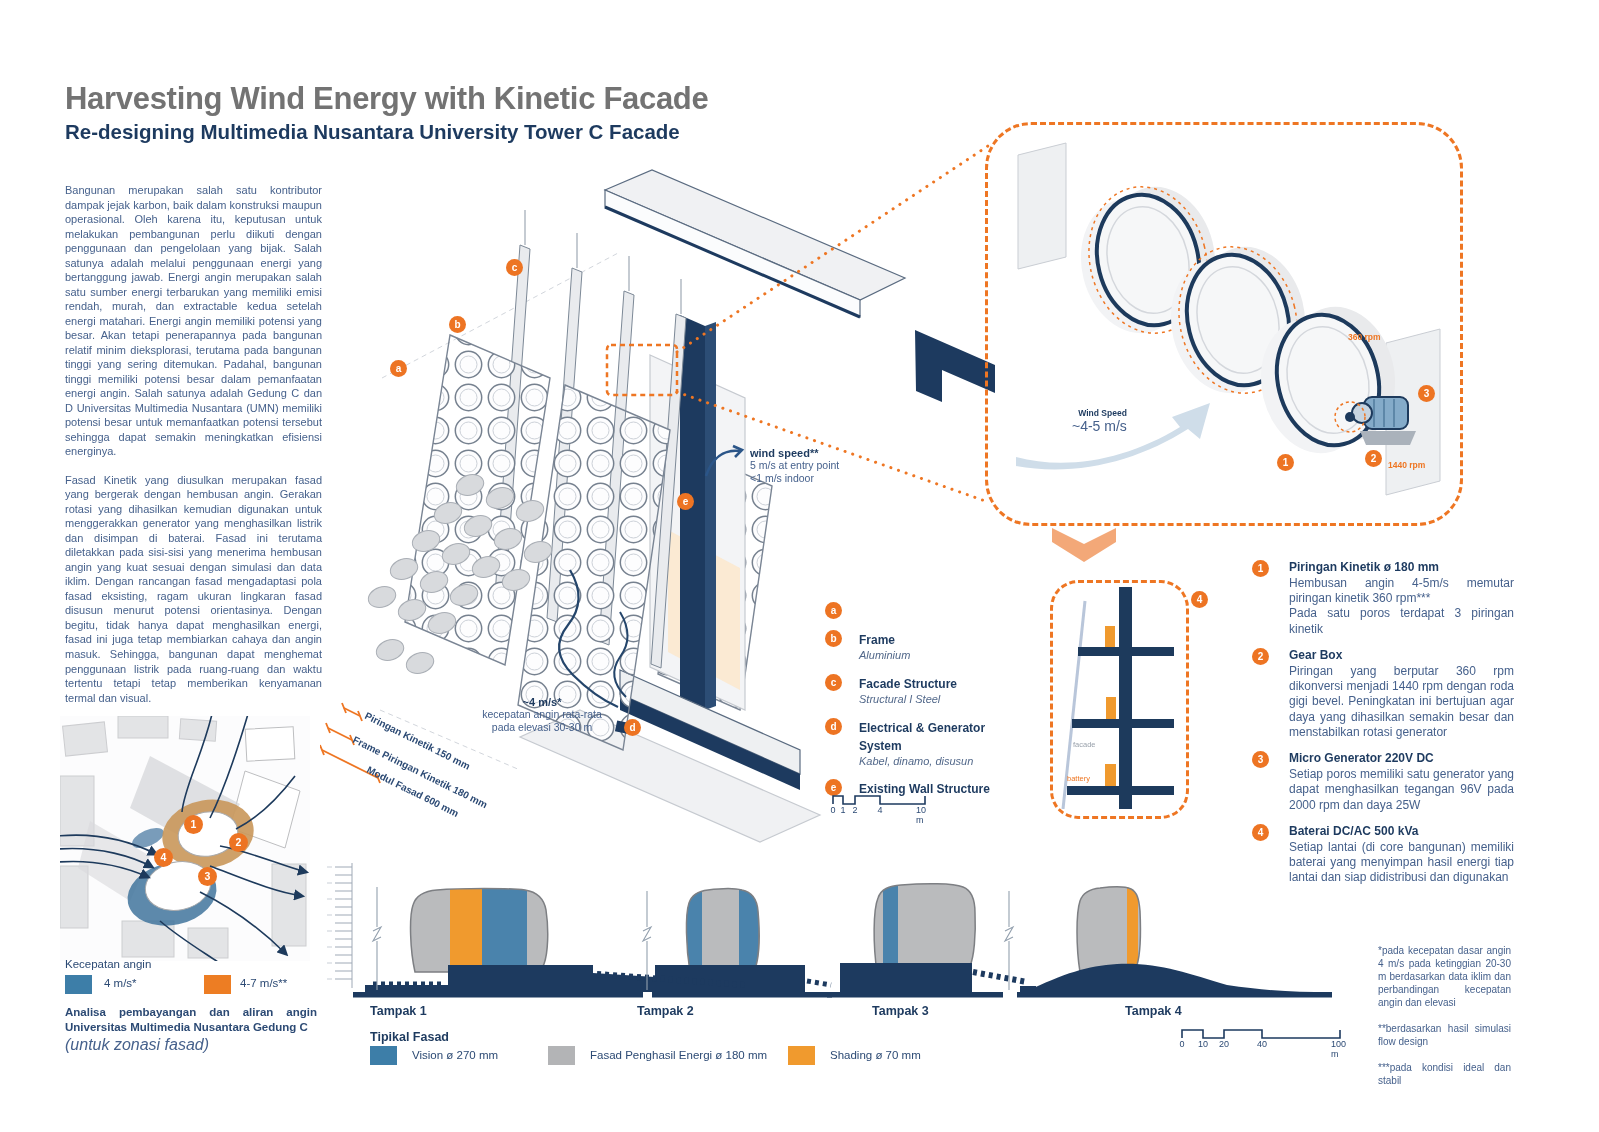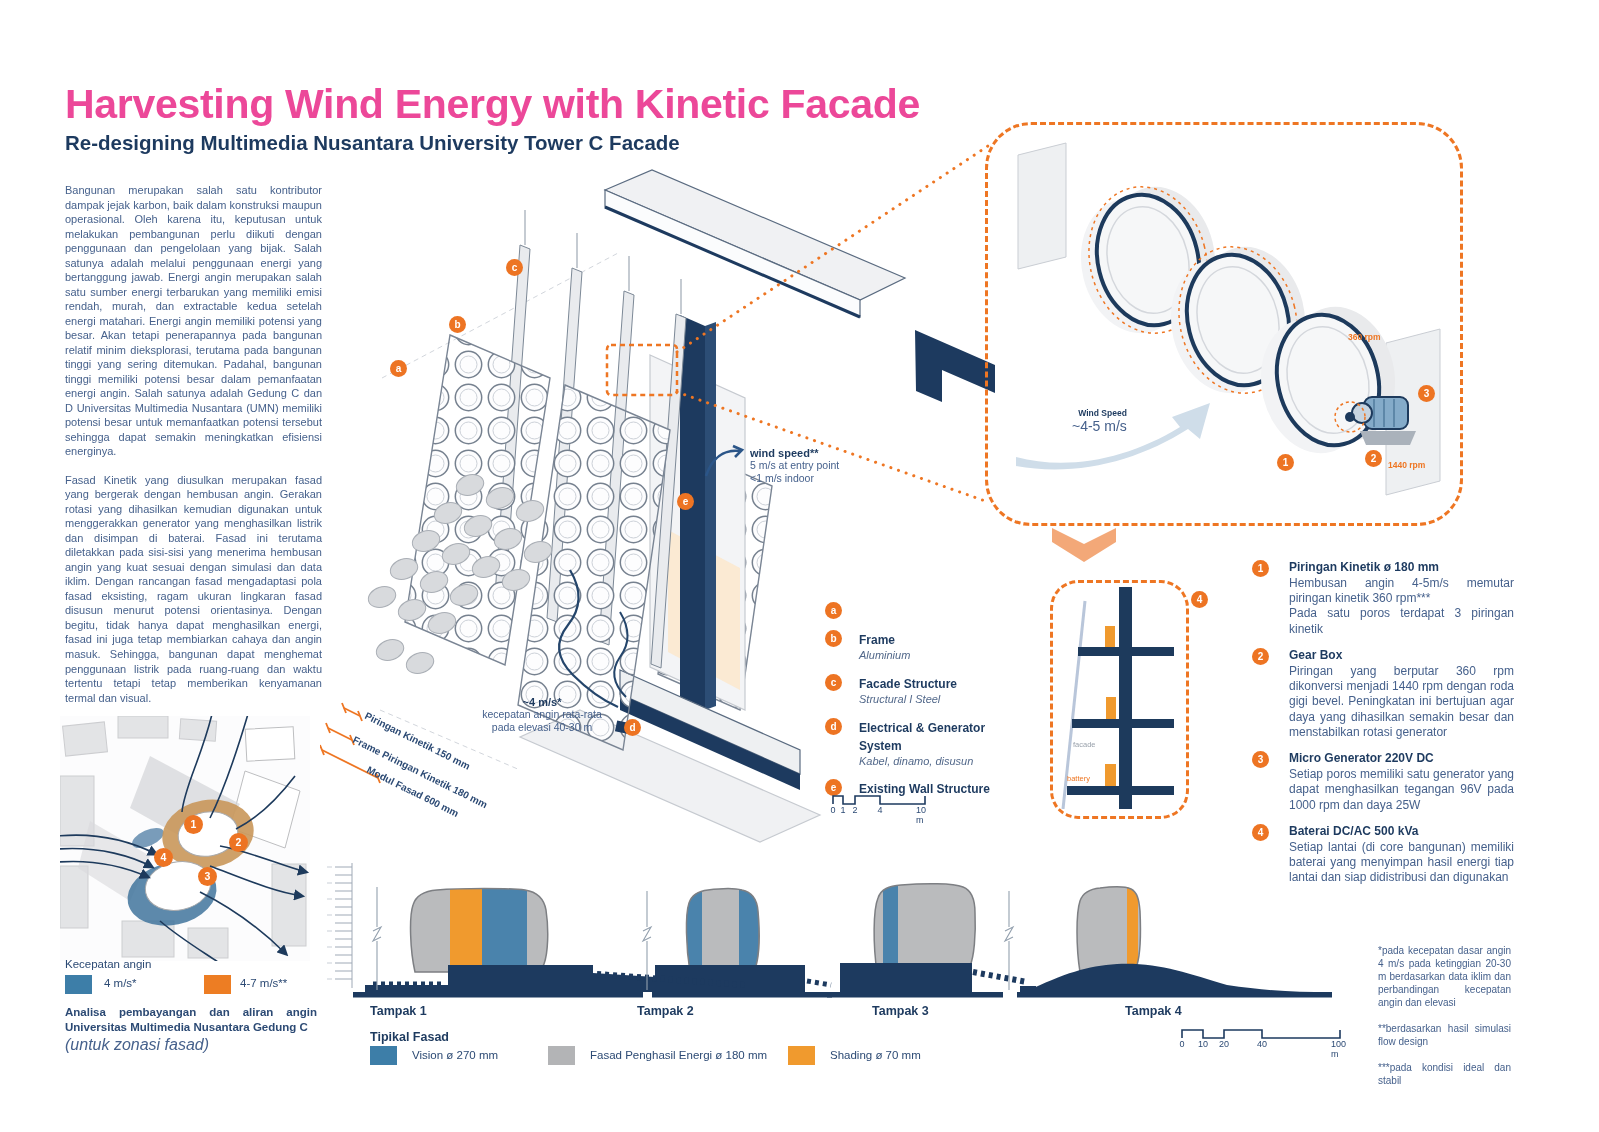--- a/index.html
+++ b/index.html
@@ -1,19 +1,19 @@
 <!DOCTYPE html>
 <html><head>
 <meta charset="utf-8">
 <style>
   html,body{margin:0;padding:0;background:#fff;}
   .page{position:relative;width:1599px;height:1132px;background:#ffffff;overflow:hidden;
         font-family:"Liberation Sans",sans-serif;color:#1d3a5f;}
   .abs{position:absolute;}
-  .h-title{font-size:41px;font-weight:800;letter-spacing:-0.3px;color:#ec4899;line-height:1.1;}
+  .h-title{font-size:31px;font-weight:800;letter-spacing:-0.3px;color:#737373;line-height:1.1;}
   .h-sub{font-size:20.5px;font-weight:700;color:#1d3a5f;line-height:1.15;margin-top:4px;}
   .body-txt{font-size:11px;line-height:1.32;color:#46618c;text-align:justify;}
   .body-txt p{margin:0 0 14px 0;}
   .marker{position:absolute;width:17px;height:17px;border-radius:50%;background:#ed7423;color:#fff;
           font-size:10px;font-weight:bold;line-height:17px;text-align:center;z-index:5;}
   .marker.lg{width:19px;height:19px;font-size:10.5px;line-height:19px;}
   .callout-title{font-size:11px;font-weight:700;color:#1d3a5f;}
   .callout-line{font-size:10.5px;color:#46618c;line-height:1.25;}
   .dim-label{font-size:10px;font-weight:700;color:#2c4a74;white-space:nowrap;
              transform:rotate(26.5deg);transform-origin:left top;}
@@ -154,21 +154,21 @@
   </svg>
   <div class="abs" style="left:750px;top:447px;width:120px;">
     <div class="callout-title">wind speed**</div>
     <div class="callout-line">5 m/s at entry point</div>
     <div class="callout-line">&lt;1 m/s indoor</div>
   </div>
 
   <div class="abs" style="left:457px;top:696px;width:170px;text-align:center;">
     <div class="callout-title">~4 m/s*</div>
     <div class="callout-line">kecepatan angin rata-rata</div>
-    <div class="callout-line">pada elevasi 40-30 m</div>
+    <div class="callout-line">pada elevasi 30-30 m</div>
   </div>
 
   <div class="abs dim-label" style="left:368px;top:710px;">Piringan Kinetik 150 mm</div>
   <div class="abs dim-label" style="left:356px;top:734px;">Frame Piringan Kinetik 180 mm</div>
   <div class="abs dim-label" style="left:370px;top:764px;">Modul Fasad 600 mm</div>
 
   <svg class="abs" style="left:0;top:0;pointer-events:none;" width="1599" height="1132" viewBox="0 0 1599 1132">
     <path d="M677,352 L988,146" stroke="#ee7623" stroke-width="3" stroke-dasharray="0.1 8" stroke-linecap="round" fill="none"></path>
     <path d="M677,392 L988,502" stroke="#ee7623" stroke-width="3" stroke-dasharray="0.1 8" stroke-linecap="round" fill="none"></path>
   </svg>
@@ -287,21 +287,21 @@
 Pada satu poros terdapat 3 piringan kinetik</div>
     </div>
     <div class="sys-item">
       <span class="sys-circle">2</span>
       <div class="sys-title">Gear Box</div>
       <div class="sys-body">Piringan yang berputar 360 rpm dikonversi menjadi 1440 rpm dengan roda gigi bevel. Peningkatan ini bertujuan agar daya yang dihasilkan semakin besar dan menstabilkan rotasi generator</div>
     </div>
     <div class="sys-item">
       <span class="sys-circle">3</span>
       <div class="sys-title">Micro Generator 220V DC</div>
-      <div class="sys-body">Setiap poros memiliki satu generator yang dapat menghasilkan tegangan 96V pada 1000 rpm dan daya 25W</div>
+      <div class="sys-body">Setiap poros memiliki satu generator yang dapat menghasilkan tegangan 96V pada 2000 rpm dan daya 25W</div>
     </div>
     <div class="sys-item">
       <span class="sys-circle">4</span>
       <div class="sys-title">Baterai DC/AC 500 kVa</div>
       <div class="sys-body">Setiap lantai (di core bangunan) memiliki baterai yang menyimpan hasil energi tiap lantai dan siap didistribusi dan digunakan</div>
     </div>
   </div>
 
   <svg class="abs" style="left:60px;top:716px;" width="250" height="245" viewBox="0 0 250 245">
     <defs>

